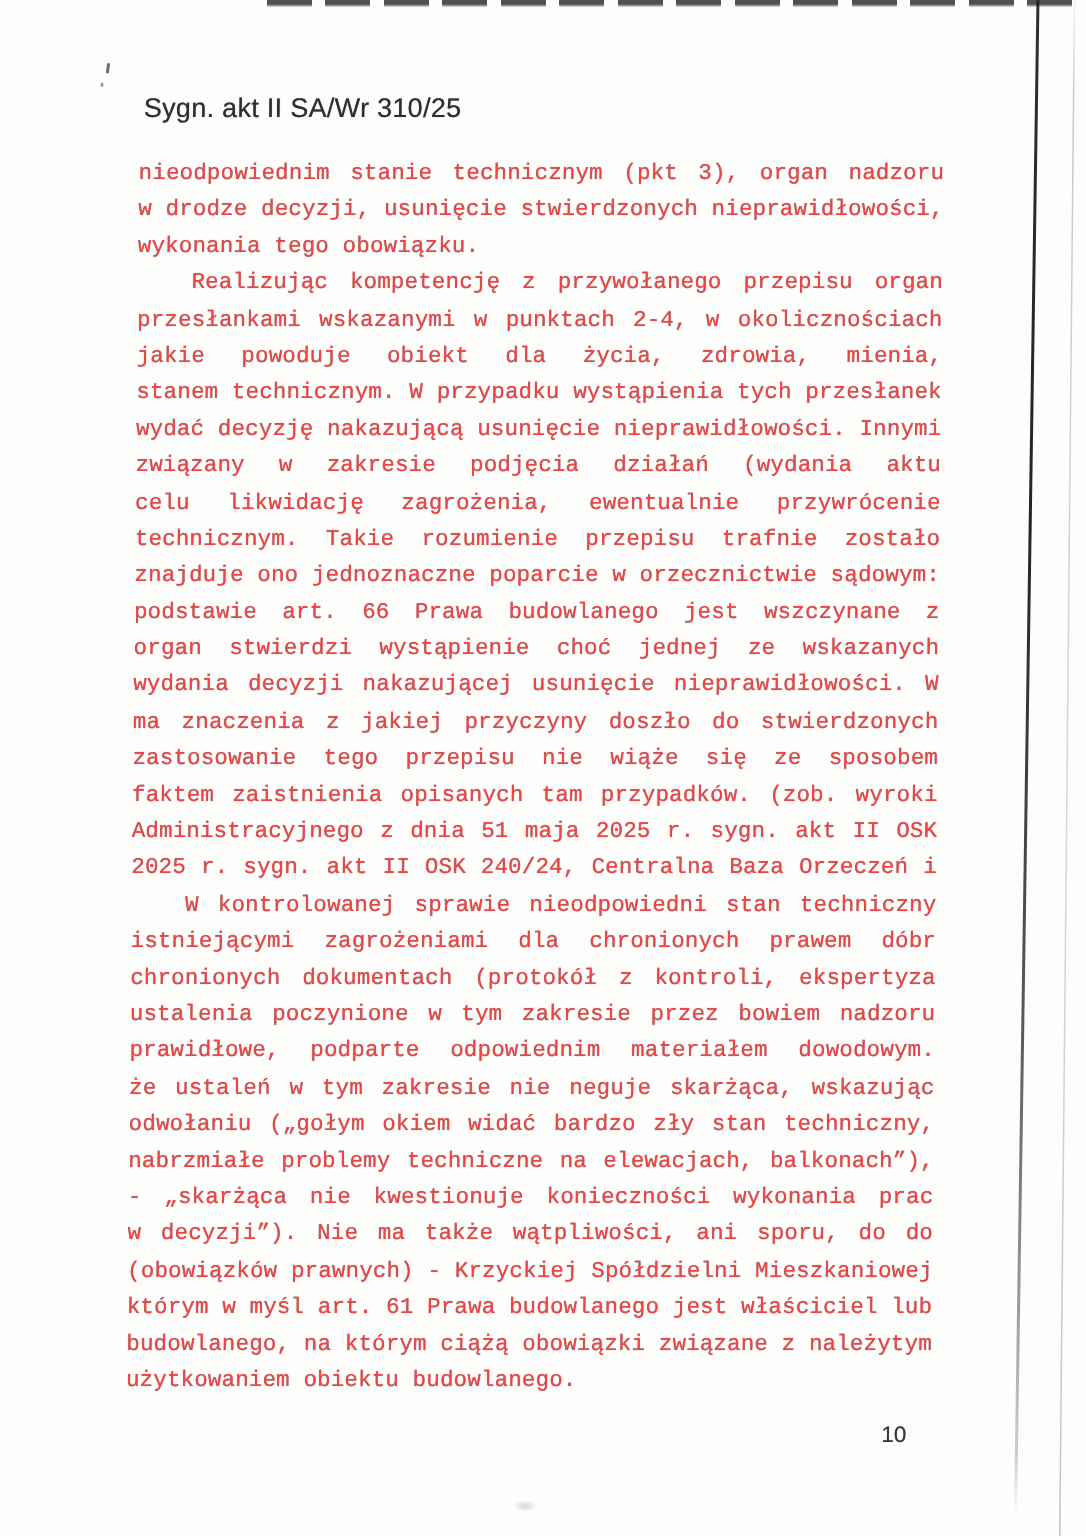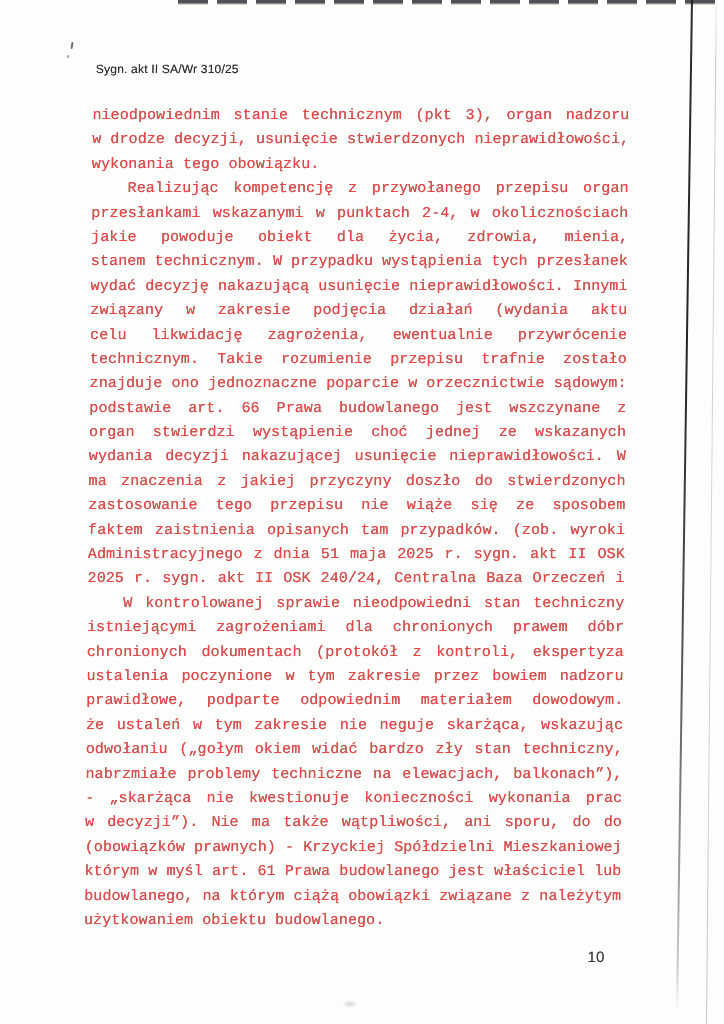--- a/index.html
+++ b/index.html
@@ -17,21 +17,21 @@
     position: absolute;
     inset: 0;
     transform: skewX(-0.6deg);
     transform-origin: 0 60px;
   }
 
   .case-number {
     position: absolute;
     left: 96px;
     top: 62px;
-    font-size: 12px;
+    font-size: 18px;
     color: #2e2e2e;
     letter-spacing: 0.2px;
     text-shadow: 0 0 0.6px rgba(46,46,46,.7);
   }
 
   .doc-body {
     position: absolute;
     left: 93px;
     top: 104px;
     width: 537px;

